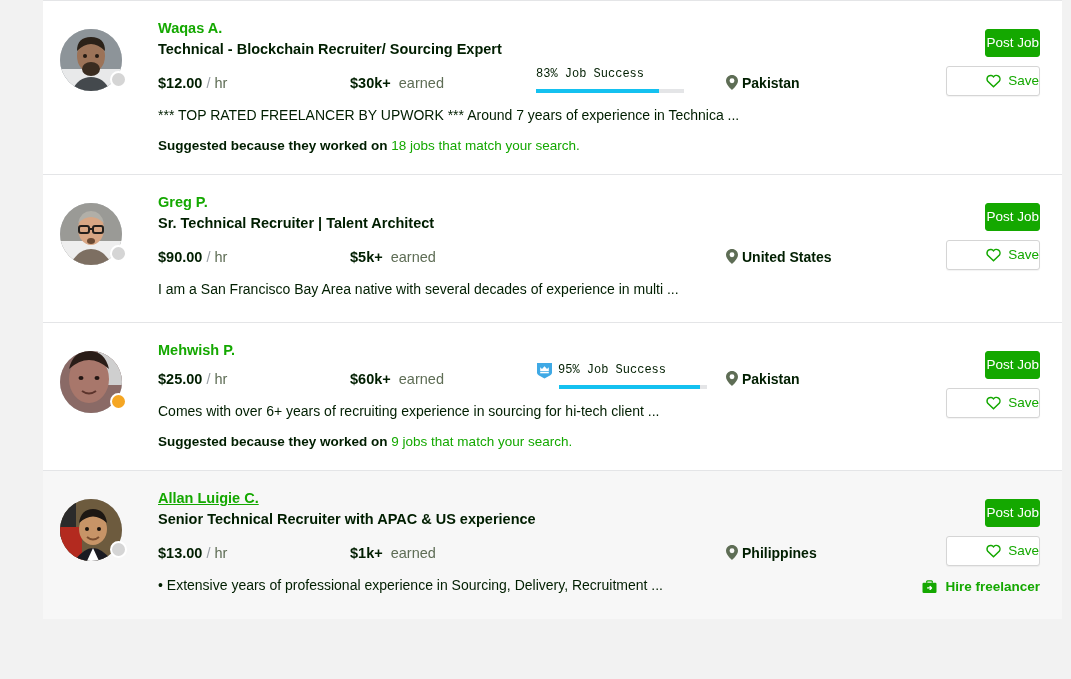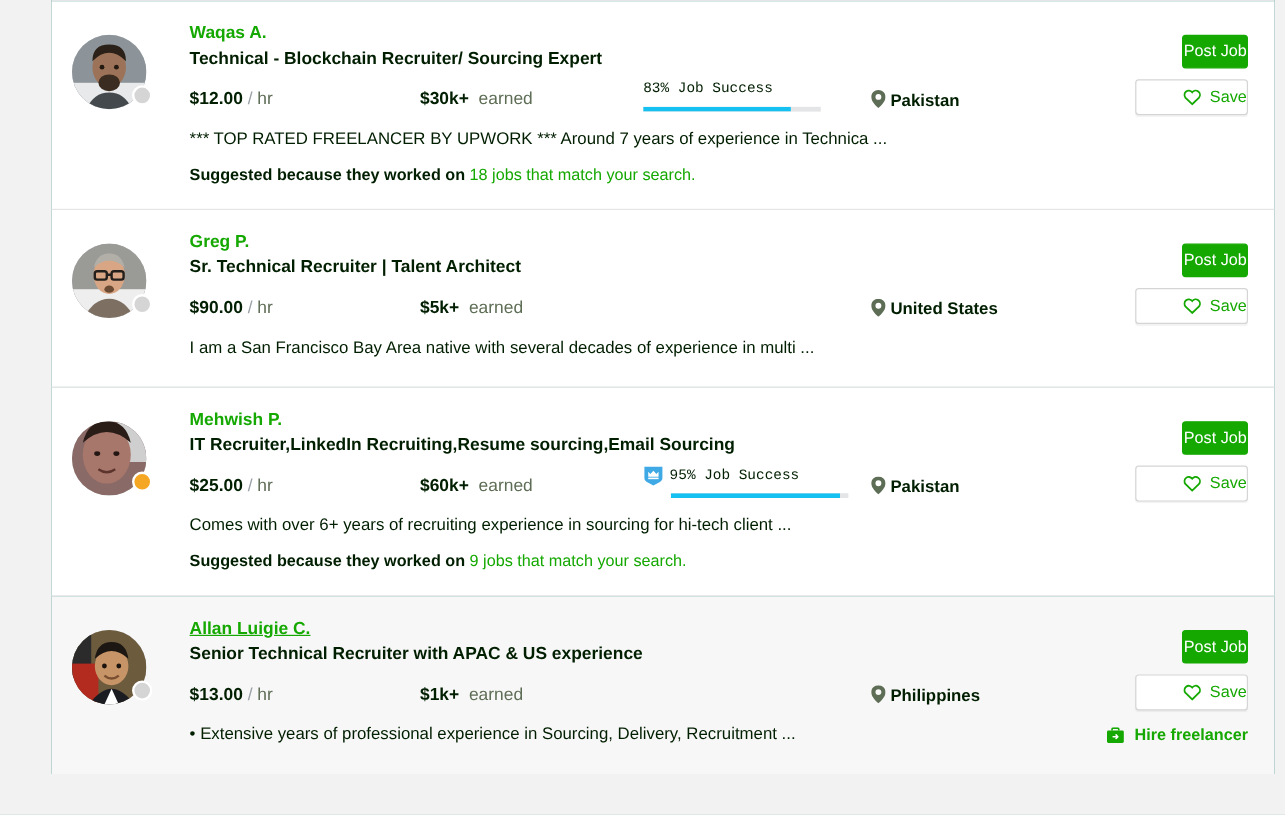--- a/index.html
+++ b/index.html
@@ -17,21 +17,21 @@
     width: 1071px;
     height: 679px;
     background: #f2f2f2;
   }
 
   .results-panel {
     position: absolute;
     left: 43px;
     top: 0px;
     width: 1019px;
-    background: #0f766e;
+    background: #ec4899;
     border-top: 1px solid #e4e5e7;
   }
 
   .freelancer-card {
     position: relative;
     background: #ffffff;
     border-bottom: 1px solid #e4e5e7;
     padding: 18px 0 18px 0;
     display: flex;
     min-height: 148px;
@@ -393,21 +393,20 @@
       <ellipse cx="37" cy="27" rx="2.5" ry="2" fill="#231613"></ellipse>
       <path d="M22 40 q7 5 14 0" stroke="#5c342c" stroke-width="2" fill="none"></path>
               </svg>
             </div>
         <div class="presence-dot away"></div>
       </div>
     </div>
 
     <div class="info-col">
       <a class="name-link ">Mehwish P.</a>
-      <div class="title-line">IT Recruiter,LinkedIn Recruiting,Resume sourcing,Email Sourcing</div>
 
       <div class="stats-row">
         <div class="stat-rate">
           <b>$25.00</b>
           <span class="slash">/</span><span class="unit"> hr</span>
         </div>
         <div class="stat-earned">
           <b>$60k+</b>
           &nbsp;<span>earned</span>
         </div>

